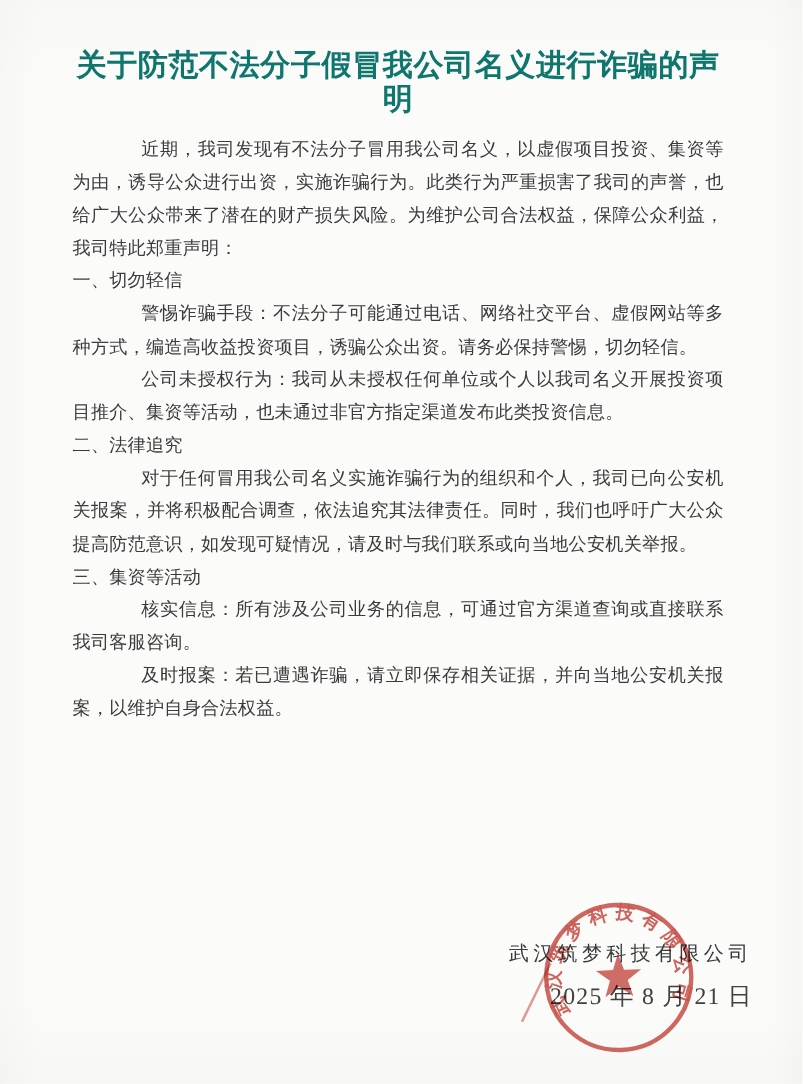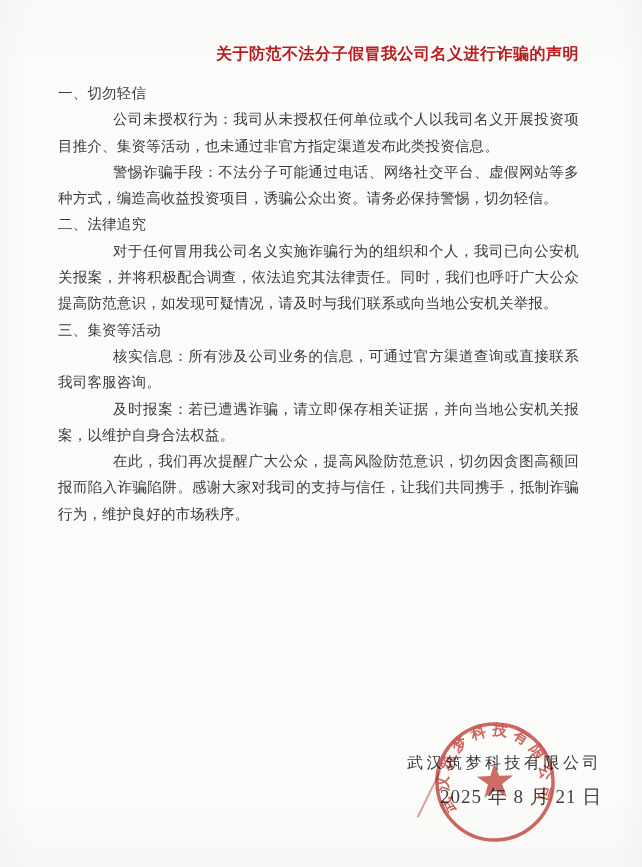--- a/index.html
+++ b/index.html
@@ -24,26 +24,26 @@
     pointer-events: none;
   }
   .content {
     position: absolute;
     left: 58px;
     top: 40px;
     width: 521px;
   }
   .doc-title {
     margin: 0 0 13px 0;
-    font-size: 16px;
+    font-size: 24px;
     line-height: 27px;
     font-weight: bold;
     letter-spacing: 0.5px;
-    text-align: right;
-    color: #b91c1c;
+    text-align: center;
+    color: #0f766e;
   }
   .para, .sec-heading {
     margin: 0;
     font-size: 14.5px;
     line-height: 26.3px;
     text-align: justify;
     font-weight: normal;
     letter-spacing: 0.2px;
   }
   .para {
@@ -94,32 +94,32 @@
   }
 </style>
 </head>
 <body>
 
 <div class="paper-texture"></div>
 
 <div class="content">
   <h1 class="doc-title">关于防范不法分子假冒我公司名义进行诈骗的声明</h1>
 
+  <p class="para">近期，我司发现有不法分子冒用我公司名义，以虚假项目投资、集资等为由，诱导公众进行出资，实施诈骗行为。此类行为严重损害了我司的声誉，也给广大公众带来了潜在的财产损失风险。为维护公司合法权益，保障公众利益，我司特此郑重声明：</p>
 
   <h2 class="sec-heading">一、切勿轻信</h2>
+  <p class="para">警惕诈骗手段：不法分子可能通过电话、网络社交平台、虚假网站等多种方式，编造高收益投资项目，诱骗公众出资。请务必保持警惕，切勿轻信。</p>
   <p class="para">公司未授权行为：我司从未授权任何单位或个人以我司名义开展投资项目推介、集资等活动，也未通过非官方指定渠道发布此类投资信息。</p>
-  <p class="para">警惕诈骗手段：不法分子可能通过电话、网络社交平台、虚假网站等多种方式，编造高收益投资项目，诱骗公众出资。请务必保持警惕，切勿轻信。</p>
 
   <h2 class="sec-heading">二、法律追究</h2>
   <p class="para">对于任何冒用我公司名义实施诈骗行为的组织和个人，我司已向公安机关报案，并将积极配合调查，依法追究其法律责任。同时，我们也呼吁广大公众提高防范意识，如发现可疑情况，请及时与我们联系或向当地公安机关举报。</p>
 
   <h2 class="sec-heading">三、集资等活动</h2>
   <p class="para">核实信息：所有涉及公司业务的信息，可通过官方渠道查询或直接联系我司客服咨询。</p>
   <p class="para">及时报案：若已遭遇诈骗，请立即保存相关证据，并向当地公安机关报案，以维护自身合法权益。</p>
-  <p class="para">在此，我们再次提醒广大公众，提高风险防范意识，切勿因贪图高额回报而陷入诈骗陷阱。感谢大家对我司的支持与信任，让我们共同携手，抵制诈骗行为，维护良好的市场秩序。</p>
 </div>
 
 <div class="signature-company">武汉筑梦科技有限公司</div>
 <div class="signature-date">2025 年 8 月 21 日</div>
 
 <svg class="seal" viewBox="0 0 160 160" xmlns="http://www.w3.org/2000/svg">
   <circle cx="80" cy="80" r="58" fill="none" stroke="#c23b33" stroke-width="3.5" opacity="0.9"></circle>
   <polygon points="80,61 84.4,73.9 98.1,74.1 87.1,82.3 91.2,95.4 80,87.5 68.8,95.4 72.9,82.3 61.9,74.1 75.6,73.9" fill="#c23b33" opacity="0.88"></polygon>
   <path id="sealArc" d="M 41.5 107 A 47 47 0 1 1 118.5 107" fill="none"></path>
   <text font-size="15" fill="#c23b33" opacity="0.92" letter-spacing="5" font-family="Liberation Serif, DejaVu Serif, serif" font-weight="bold">

